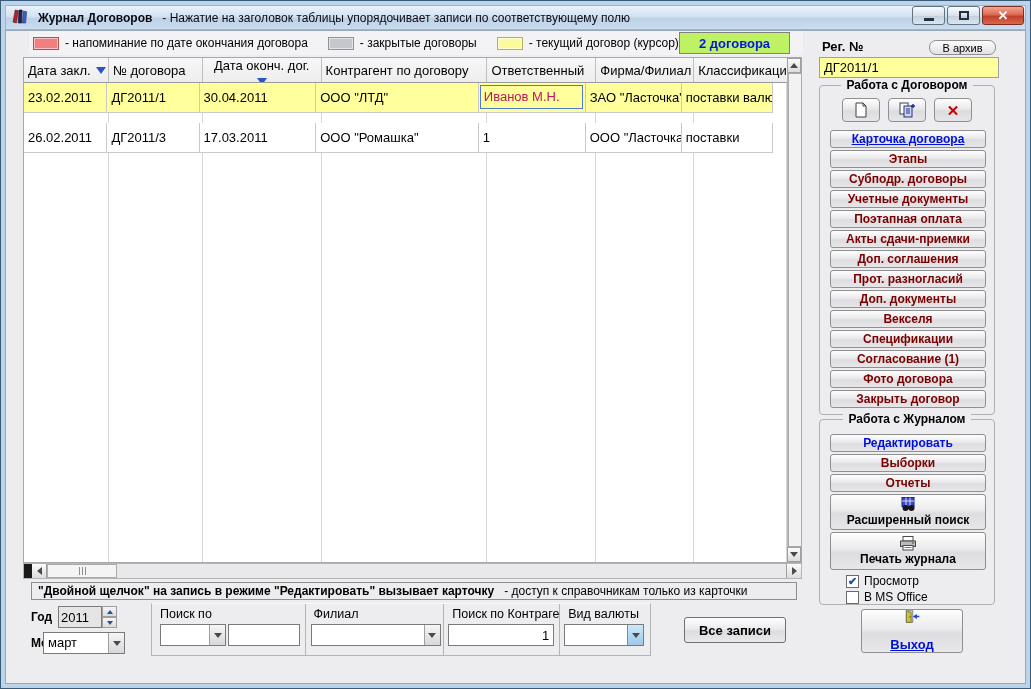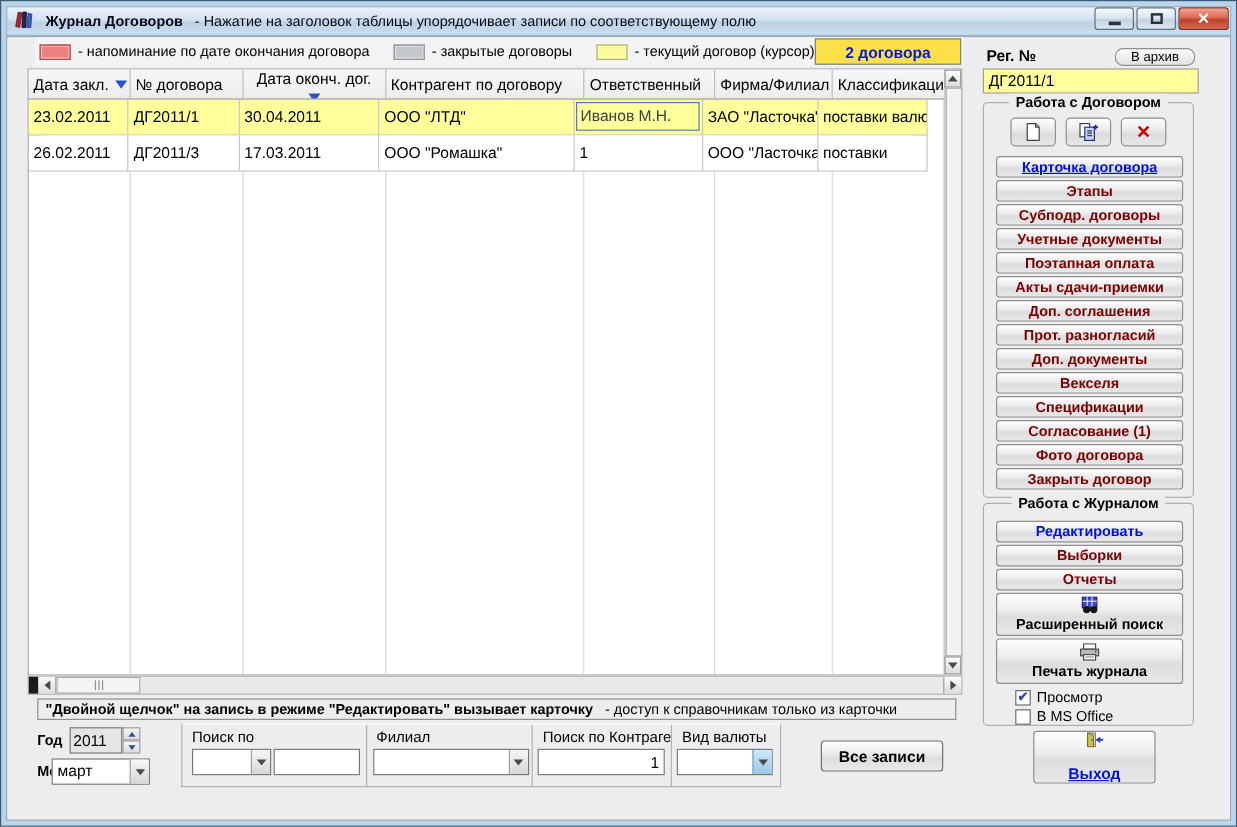--- a/index.html
+++ b/index.html
@@ -18,39 +18,39 @@
        display:flex;align-items:center;justify-content:center;position:relative;}
   .wbtn.close{width:42px;background:linear-gradient(180deg,#F3A493,#DD6A52 45%,#C0402B 55%,#D9674E);border-color:#7E3020;color:#fff;font-weight:bold;font-size:13px;}
   .glyph-min{width:10px;height:3px;background:#23323E;margin-top:8px;}
   .glyph-max{width:10px;height:9px;border:2px solid #23323E;background:transparent;}
   .client{position:absolute;left:4px;top:29px;right:4px;bottom:4px;background:#EDEDEF;border:1px solid #9AA9B6;}
 
   .legend-strip{position:absolute;left:28px;top:30px;width:774px;height:24px;background:#F3F3F5;}
   .legend{position:absolute;left:32px;top:33px;height:18px;display:flex;align-items:center;gap:6px;}
   .swatch{width:26px;height:13px;border:1px solid #909090;box-shadow:inset 0 0 0 1px rgba(255,255,255,.5);}
   .legend-label{margin-right:14px;white-space:nowrap;}
-  .countbox{position:absolute;left:678px;top:31px;width:122px;height:22px;background:#fde047;
+  .countbox{position:absolute;left:678px;top:31px;width:111px;height:22px;background:#bef264;
        border:1px solid #808080;display:flex;align-items:center;justify-content:center;
        color:#0018E0;font-weight:bold;font-size:13px;}
 
   
   .grid{position:absolute;left:22px;top:56px;width:779px;height:506px;background:#fff;border:1px solid #A8A8A8;}
   .ghead{position:absolute;left:0;top:0;right:14px;height:25px;display:flex;background:linear-gradient(#F7F7F7,#EDEDED);border-bottom:1px solid #9A9A9A;}
   .hcell{display:flex;align-items:center;padding:0 4px;border-right:1px solid #BEBEBE;font-size:13px;white-space:nowrap;overflow:hidden;gap:5px;}
   .sort-arrow{width:0;height:0;border-left:5px solid transparent;border-right:5px solid transparent;border-top:7px solid #2B52CC;flex:none;}
   .gbody{position:absolute;left:0;top:25px;right:14px;bottom:0;display:flex;}
   .bcol{height:100%;border-right:1px solid #D6D6D6;}
   .c0{width:85px;}.c1{width:94px;}.c2{width:119px;flex-direction:column;}.c3{width:166px;}.c4{width:109px;}.c5{width:98px;}.c6{width:93px;}
   .grow{position:absolute;left:0;right:14px;height:30px;display:flex;}
   .grow .cell{padding:0 4px;line-height:29px;border-right:1px solid #C9C9C9;border-bottom:1px solid #C9C9C9;
        white-space:nowrap;overflow:hidden;font-size:13px;position:relative;}
   .row-current{background:#FFFF9C;}
   .row-plain{background:#FFFFFF;}
   .cell-editor{position:absolute;left:1px;top:2px;right:2px;bottom:3px;border:1px solid #4E7AC7;
-       color:#404040;line-height:22px;padding:0 3px;white-space:nowrap;overflow:hidden;}
+       color:#be185d;line-height:22px;padding:0 3px;white-space:nowrap;overflow:hidden;}
   
   .vscroll{position:absolute;top:0;right:0;bottom:0;width:14px;background:#E9E9EB;border-left:1px solid #B5B5B5;}
   .sbtn{position:absolute;width:14px;height:15px;background:linear-gradient(#FCFCFC,#DCDCDE);border:1px solid #9F9F9F;display:flex;align-items:center;justify-content:center;}
   .vthumb{position:absolute;left:0;top:15px;bottom:15px;width:14px;background:#F2F2F3;border:1px solid #ABABAB;}
   .tri-up{width:0;height:0;border-left:4px solid transparent;border-right:4px solid transparent;border-bottom:5px solid #4A4A4A;}
   .tri-down{width:0;height:0;border-left:4px solid transparent;border-right:4px solid transparent;border-top:5px solid #4A4A4A;}
   .tri-left{width:0;height:0;border-top:4px solid transparent;border-bottom:4px solid transparent;border-right:5px solid #4A4A4A;}
   .tri-right{width:0;height:0;border-top:4px solid transparent;border-bottom:4px solid transparent;border-left:5px solid #4A4A4A;}
   .hscroll{position:absolute;left:22px;top:562px;width:779px;height:16px;background:#E9E9EB;border:1px solid #B5B5B5;display:flex;align-items:stretch;}
   .hblack{width:8px;background:#1A1A1A;flex:none;}
@@ -180,21 +180,21 @@
         <div class="cell c0">23.02.2011</div>
         <div class="cell c1">ДГ2011/1</div>
         <div class="cell c2">30.04.2011</div>
         <div class="cell c3">ООО "ЛТД"</div>
         <div class="cell c4">
           <div class="cell-editor">Иванов М.Н.</div>
         </div>
         <div class="cell c5">ЗАО "Ласточка"</div>
         <div class="cell c6">поставки валют</div>
       </div>
-      <div class="grow row-plain" style="top:30px;border-radius:13px;">
+      <div class="grow row-plain" style="top:40px;border-radius:13px;">
         <div class="cell c0">26.02.2011</div>
         <div class="cell c1">ДГ2011/3</div>
         <div class="cell c2">17.03.2011</div>
         <div class="cell c3">ООО "Ромашка"</div>
         <div class="cell c4">1</div>
         <div class="cell c5">ООО "Ласточка"</div>
         <div class="cell c6">поставки</div>
       </div>
     </div>
     <div class="ghead">

